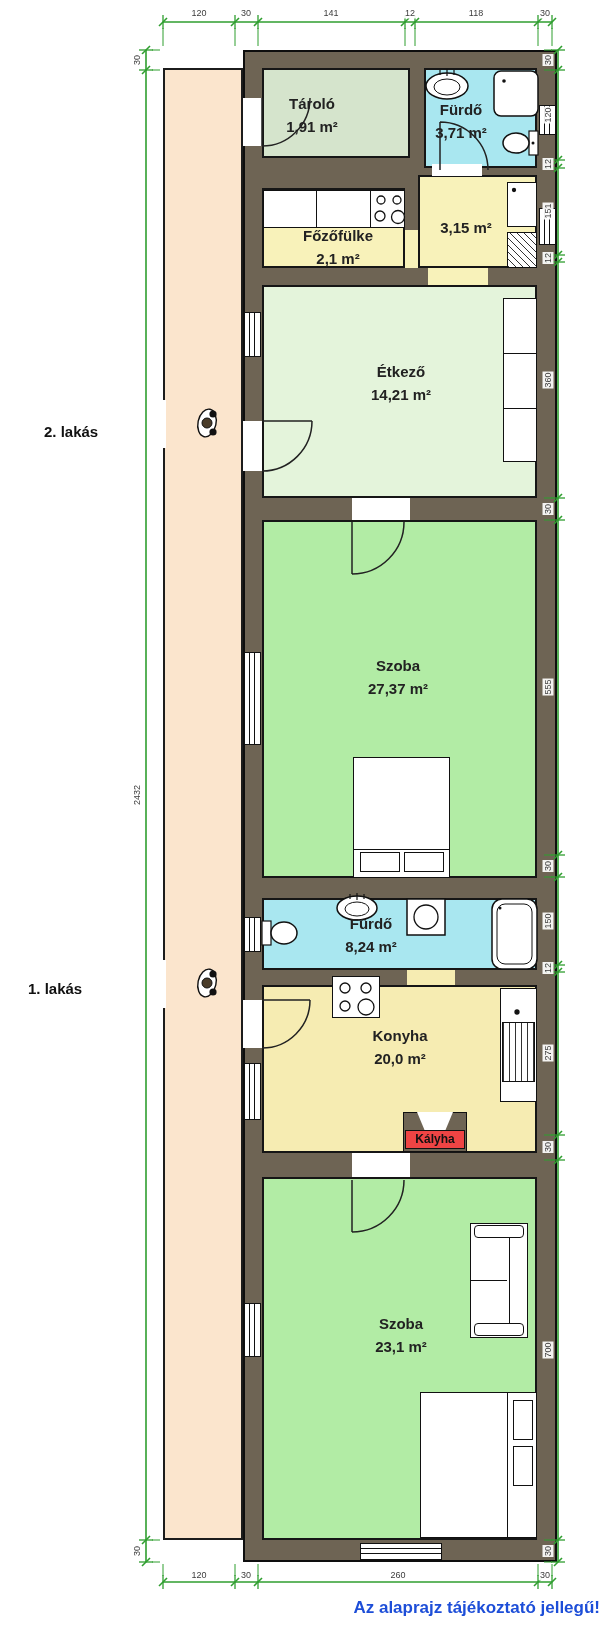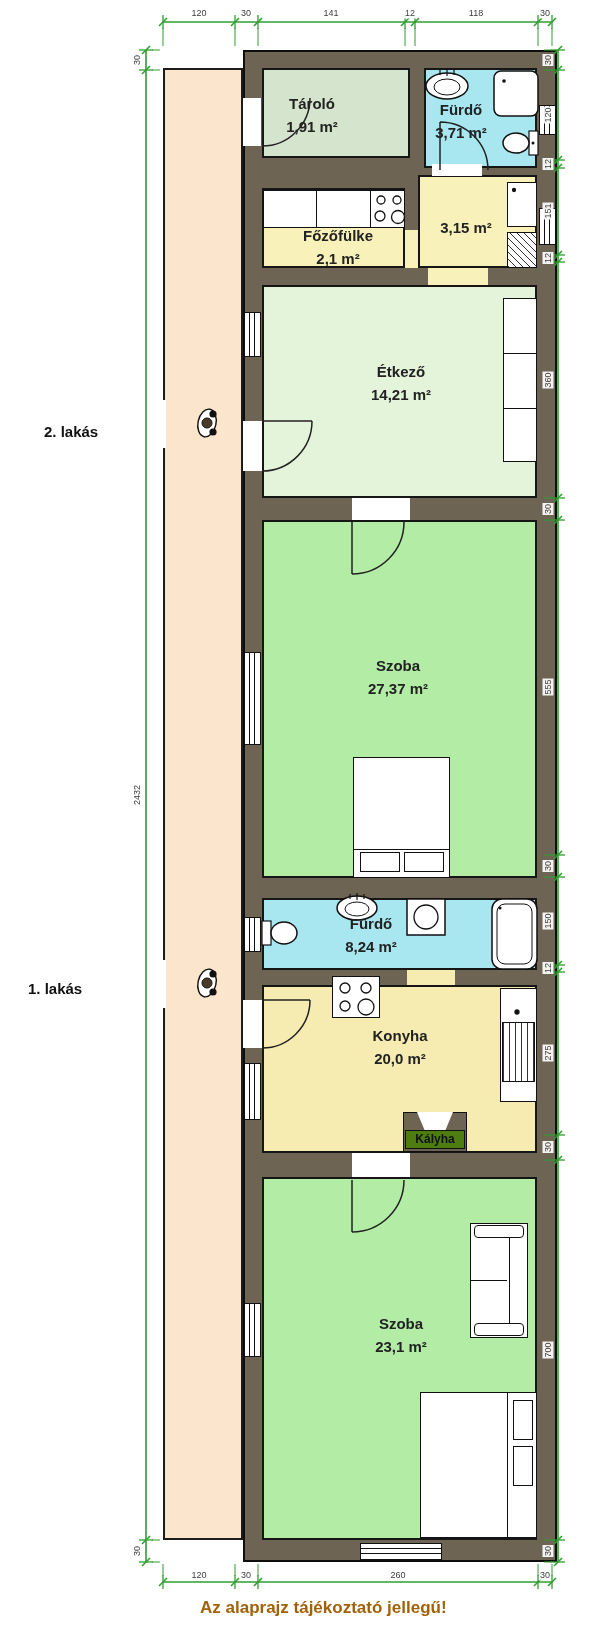--- a/index.html
+++ b/index.html
@@ -21,29 +21,29 @@
          transparent 5px,transparent 9px,#111 9px,#111 10px,transparent 10px);}
   .furn{position:absolute;background:#fff;border:1.5px solid #111;box-sizing:border-box;z-index:8;}
   .furn .inner-h{position:absolute;left:0;right:0;border-top:1.5px solid #111;}
   .furn .inner-v{position:absolute;top:0;bottom:0;border-left:1.5px solid #111;}
   .hatch-diag{background-image:repeating-linear-gradient(45deg,#333 0,#333 1px,transparent 1px,transparent 5px);}
   .hatch-vert{background-image:repeating-linear-gradient(to right,#333 0,#333 1px,transparent 1px,transparent 6px);}
   .kalyha-block{position:absolute;left:403px;top:1112px;width:64px;height:40px;background:#6e6454;
                 border:1.5px solid #111;box-sizing:border-box;z-index:8;}
   .kalyha-notch{position:absolute;left:417px;top:1112px;width:36px;height:19px;background:#fff;
                 clip-path:polygon(0 0,100% 0,78% 100%,22% 100%);z-index:9;}
-  .kalyha-label{position:absolute;left:405px;top:1130px;width:60px;height:19px;background:#4d7c0f;
+  .kalyha-label{position:absolute;left:405px;top:1130px;width:60px;height:19px;background:#ef4444;
                 border:1.5px solid #111;box-sizing:border-box;text-align:center;font-size:12px;
                 font-weight:700;line-height:16px;color:#111;z-index:31;}
   .dim-label{position:absolute;font-size:9px;color:#3c3c3c;background:rgba(255,255,255,.92);
              line-height:9px;padding:1px;transform:translate(-50%,-50%);white-space:nowrap;z-index:40;}
   .dim-label.rot{transform:translate(-50%,-50%) rotate(-90deg);}
   .apt-label{position:absolute;font-size:15px;font-weight:700;color:#111;z-index:40;}
-  .caption{position:absolute;left:200px;top:1598px;width:400px;text-align:left;
-           font-size:17px;font-weight:700;color:#a16207;z-index:40;}
+  .caption{position:absolute;left:200px;top:1598px;width:400px;text-align:right;
+           font-size:17px;font-weight:700;color:#1d4ed8;z-index:40;}
   .overlay-svg{position:absolute;left:0;top:0;z-index:20;pointer-events:none;}
 </style>
 </head>
 <body>
 
 <div class="canvas" id="plan">
 
   <div class="abs veranda"></div>
 
   <div class="abs building"></div>

